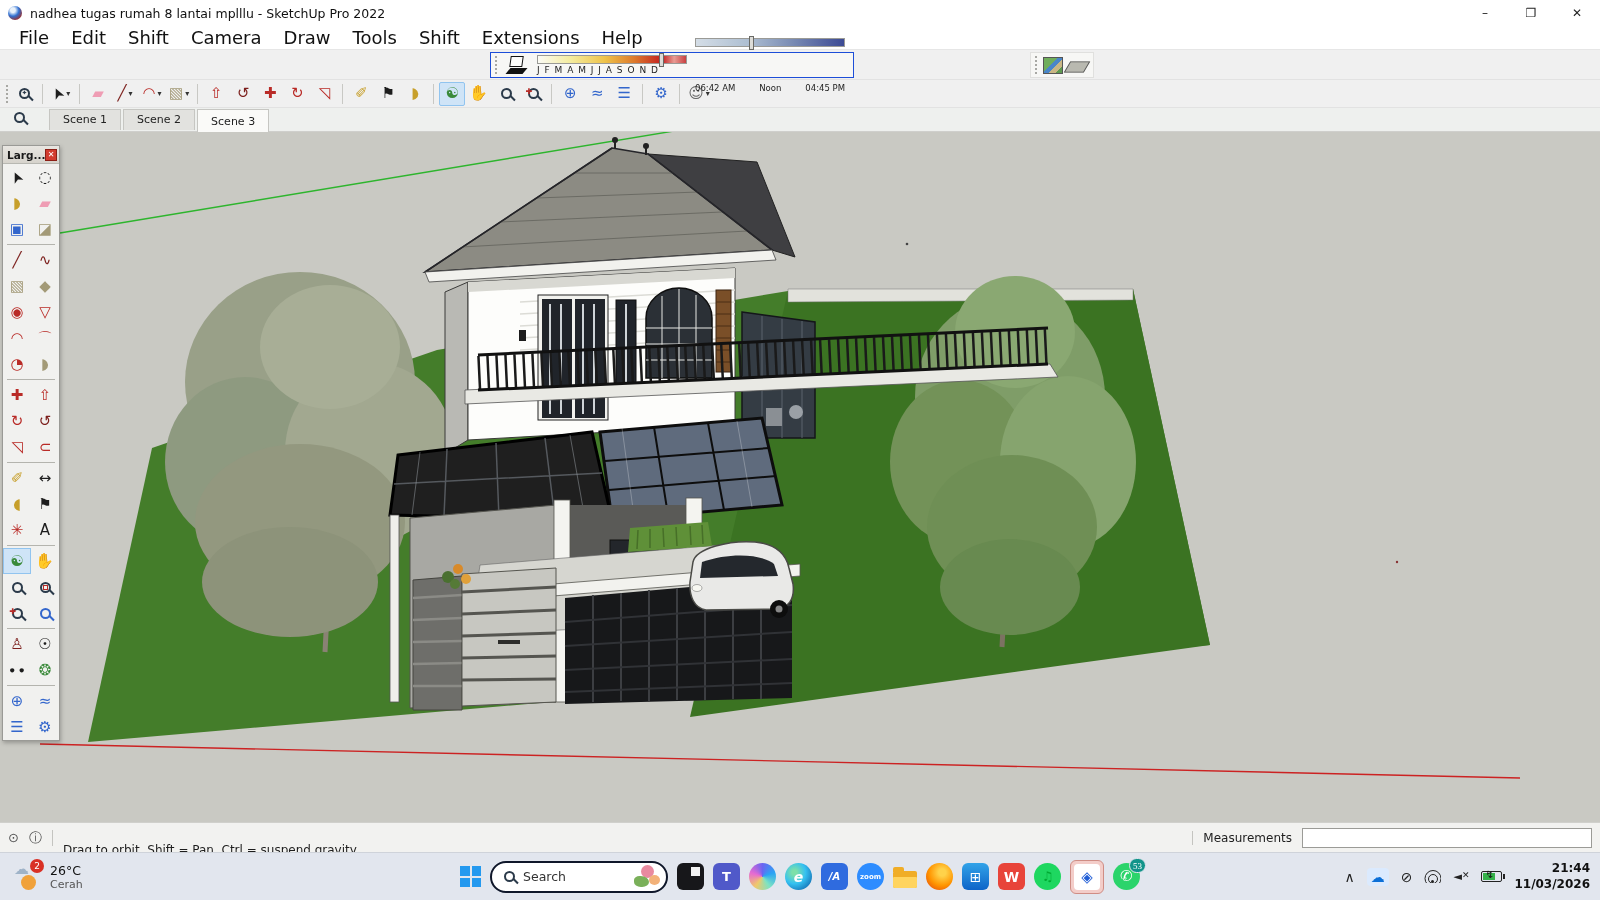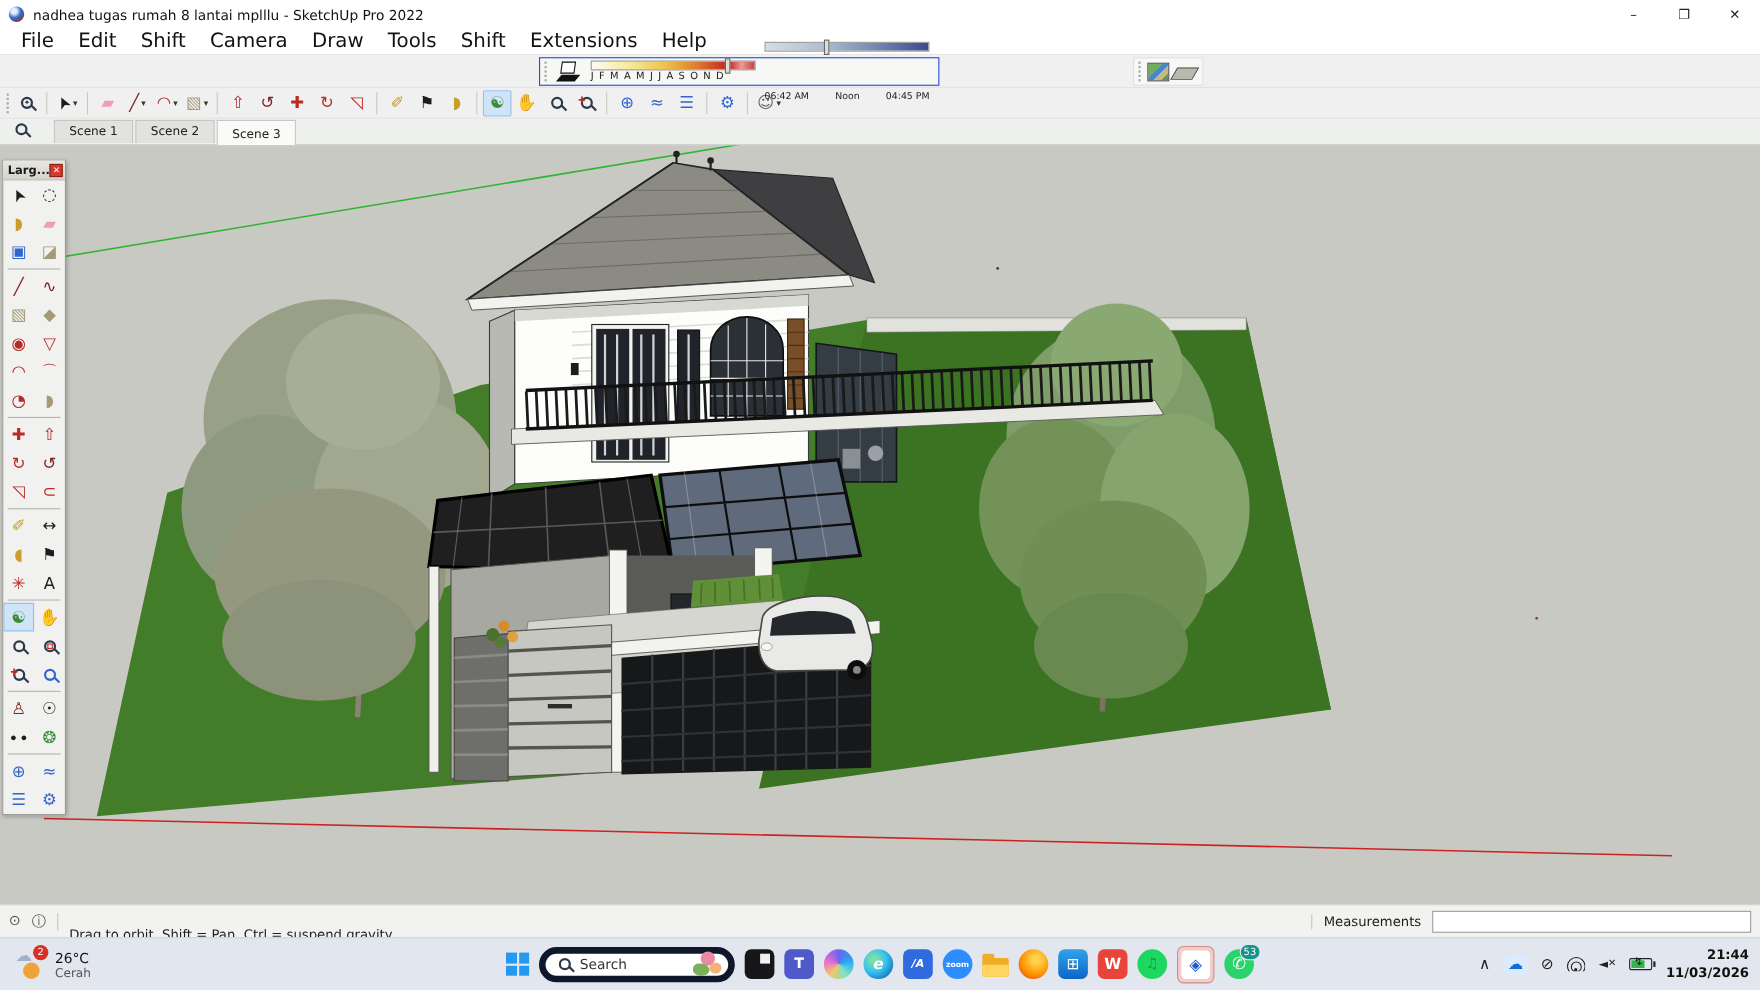--- a/index.html
+++ b/index.html
@@ -84,21 +84,21 @@
   .taskbar { height:48px; background:#e2e6ee; border-top:1px solid #cfd3da; display:flex; align-items:center; position:relative; flex:0 0 auto; }
   .weather { position:absolute; left:14px; display:flex; align-items:center; gap:8px; }
   .wicon { position:relative; width:28px; height:28px; }
   .wicon .sun { position:absolute; width:15px; height:15px; border-radius:50%; background:#f0a13a; bottom:1px; left:7px; }
   .wicon .cl { position:absolute; color:#9fb3c8; font-size:15px; top:-3px; left:0; }
   .wbadge { position:absolute; top:-4px; right:-2px; min-width:14px; height:14px; border-radius:7px; background:#d93025; color:#fff; font-size:9px; display:flex; align-items:center; justify-content:center; padding:0 3px; }
   .wtxt .t { font-size:12.5px; color:#111; } .wtxt .c { font-size:11px; color:#555; }
   .task-center { margin:0 auto; display:flex; align-items:center; gap:9px; }
   .win-logo { width:21px; height:21px; display:grid; grid-template:1fr 1fr / 1fr 1fr; gap:2px; }
   .win-logo i { background:#2499ef; }
-  .search-pill { width:178px; height:32px; background:#fff; border:6px solid #0f172a; border-radius:17px; display:flex; align-items:center; padding:0 4px 0 12px; gap:8px; position:relative; }
+  .search-pill { width:178px; height:32px; background:#fff; border:2px solid #0f172a; border-radius:17px; display:flex; align-items:center; padding:0 4px 0 12px; gap:8px; position:relative; }
   .search-pill .txt { font-size:12.5px; color:#333; flex:1; }
   .flower { width:30px; height:26px; position:relative; }
   .flower i { position:absolute; border-radius:50%; }
   .flower .f1 { width:13px; height:13px; background:#e98aa0; left:9px; top:1px; }
   .flower .f2 { width:15px; height:11px; background:#7ab05a; left:2px; top:12px; border-radius:40% 60% 50% 50%; }
   .flower .f3 { width:11px; height:10px; background:#f3b27a; left:17px; top:11px; }
   .app-ic { width:27px; height:27px; border-radius:6px; display:flex; align-items:center; justify-content:center; color:#fff; font-weight:bold; position:relative; }
   .circ { border-radius:50%; }
   .notebook { background:#17171a; } .notebook::after { content:""; position:absolute; right:4px; top:4px; width:9px; height:9px; background:#f2f2f2; }
   .teams { background:#5059c9; font-size:13px; }
@@ -109,21 +109,21 @@
   .folder { width:24px; height:17px; background:#f0ad27; border-radius:2px; position:relative; margin-top:5px; }
   .folder::before { content:""; position:absolute; top:-4px; left:0; width:11px; height:5px; background:#f0ad27; border-radius:2px 2px 0 0; }
   .folder::after { content:""; position:absolute; left:0; right:0; bottom:0; height:11px; background:#ffd45f; border-radius:1px 1px 2px 2px; }
   .firefox { background:radial-gradient(circle at 60% 35%,#ffd24a 15%,#ff9500 55%,#e5470c 95%); }
   .store { background:linear-gradient(#32a3e8,#0d64c8); font-size:14px; font-weight:normal; }
   .wps { background:#e8443a; font-size:14px; }
   .spotify { background:#1ed760; color:#0a3; font-size:13px; }
   .sk-wrap { background:#f3cdc9; border:1px solid #cf8d85; border-radius:6px; padding:3px; }
   .sketchup { background:#fff; border-radius:4px; color:#1f5dd6; font-size:15px; width:26px; height:26px; }
   .whatsapp { background:#2bd46b; font-size:14px; }
-  .wa-badge { position:absolute; top:-5px; right:-6px; min-width:17px; height:15px; border-radius:8px; background:#12948a; color:#fff; font-size:9px; font-weight:normal; display:flex; align-items:center; justify-content:center; padding:0 3px; border:1.5px solid #e2e6ee; }
+  .wa-badge { position:absolute; top:-5px; right:-6px; min-width:17px; height:15px; border-radius:8px; background:#12948a; color:#fff; font-size:9px; font-weight:normal; display:flex; align-items:center; justify-content:center; padding:0 3px; border:1.5px solid #e2e6ee;font-family:Liberation Serif, serif; }
   .tray { position:absolute; right:10px; display:flex; align-items:center; gap:12px; }
   .tray-ic { font-size:14px; color:#222; font-style:normal; }
   .onedrive { background:#dbeafe; border-radius:4px; padding:1px 4px; color:#0b6fd7; }
   .wifi { width:17px; height:13px; position:relative; overflow:hidden; }
   .wifi em { position:absolute; border:1.7px solid #222; border-radius:50%; left:50%; transform:translateX(-50%); }
   .wifi .w1 { width:17px; height:17px; top:0; }
   .wifi .w2 { width:10px; height:10px; top:4px; }
   .wifi::after { content:""; position:absolute; width:3px; height:3px; border-radius:50%; background:#222; left:7px; bottom:0; }
   .vol { position:relative; font-size:11px; color:#222; }
   .vol .x { font-size:9px; position:relative; top:-2px; }

